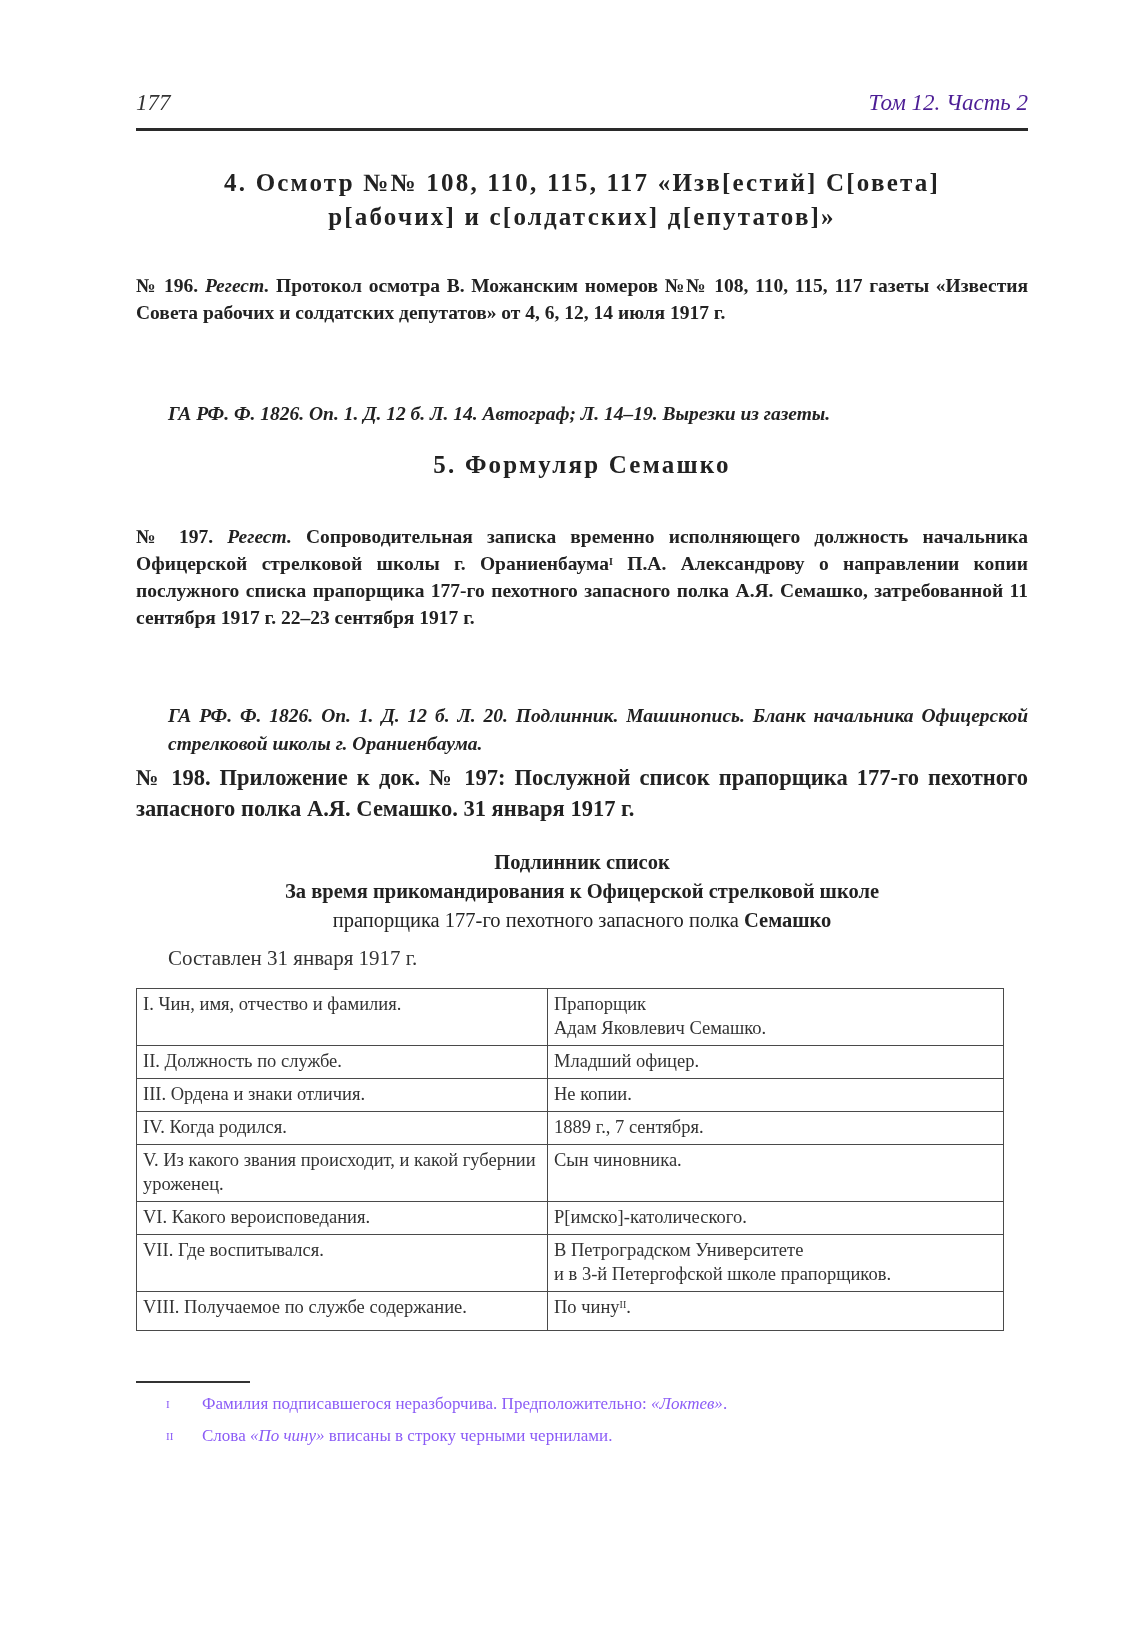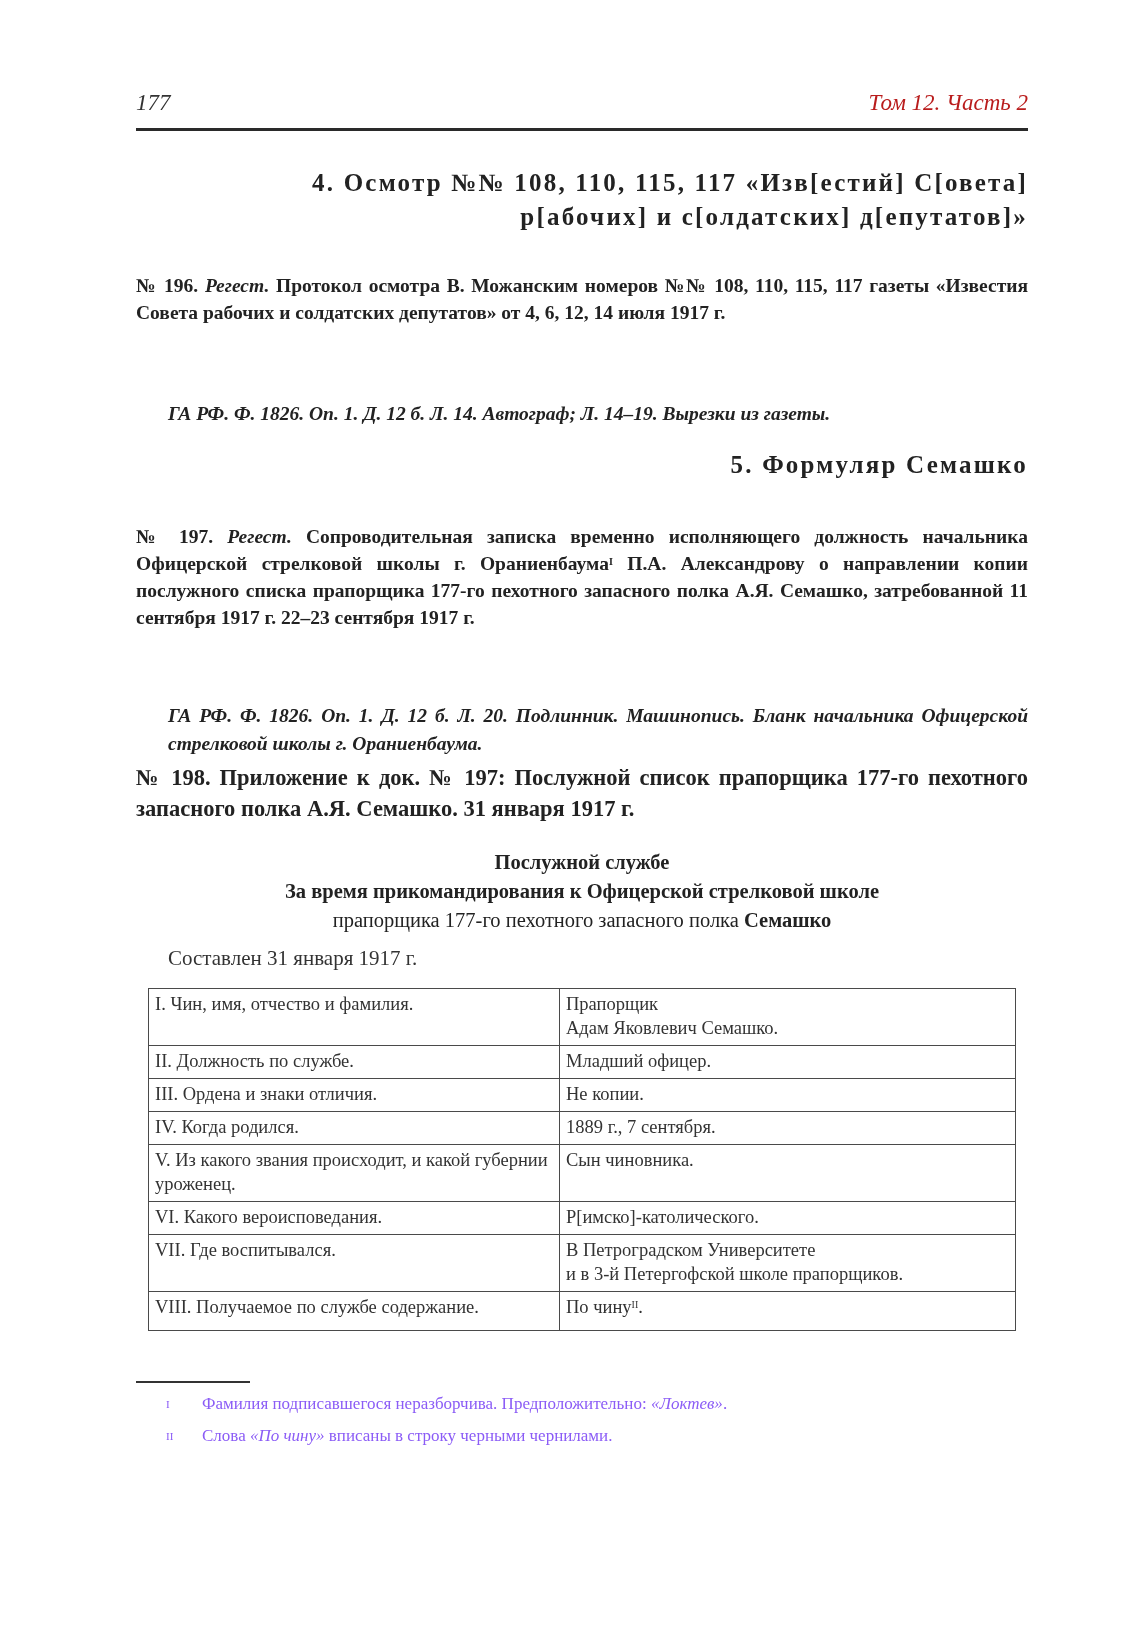--- a/index.html
+++ b/index.html
@@ -2,42 +2,42 @@
 <html><head>
 <meta charset="utf-8">
 <style>
   html, body { margin:0; padding:0; background:#ffffff; }
   body { width:1146px; height:1631px; position:relative; overflow:hidden;
          font-family:"Liberation Serif","DejaVu Serif",serif; color:#1e1e1e; }
   .page { position:absolute; left:136px; top:0; width:892px; }
 
   .running-head { position:absolute; top:90px; left:0; width:892px; height:40px; }
   .page-num { position:absolute; left:0; top:0; font-style:italic; font-size:23px; color:#333; }
-  .vol { position:absolute; right:0; top:0; font-style:italic; font-size:23px; color:#b91c1c; }
+  .vol { position:absolute; right:0; top:0; font-style:italic; font-size:23px; color:#4c1d95; }
   .head-rule { position:absolute; top:128px; left:0; width:892px; height:3px; background:#2a2a2a; }
 
-  .sec-title { position:absolute; left:0; width:892px; text-align:right; font-weight:bold;
+  .sec-title { position:absolute; left:0; width:892px; text-align:center; font-weight:bold;
                font-size:25px; letter-spacing:2.2px; line-height:34px; color:#222; }
 
   .bold-para { position:absolute; left:0; width:892px; font-weight:bold; font-size:19.5px;
                line-height:27px; text-align:justify; color:#222; }
   .bold-para i { }
   .arch { position:absolute; left:0; width:892px; font-weight:bold; font-style:italic;
           font-size:19.5px; line-height:28px; text-align:justify; color:#222;margin-top:40px; }
   .arch .indent { padding-left:32px; }
 
   .doc-title { position:absolute; left:0; width:892px; font-weight:bold; font-size:22.5px;
                line-height:31px; text-align:justify; text-align-last:left; color:#222; }
 
   .list-heading { position:absolute; left:0; width:892px; text-align:center; font-size:20.5px;
                   line-height:29px; color:#222; }
   .list-heading .b { font-weight:bold; }
   .compiled { position:absolute; left:32px; top:946px; font-size:21px; color:#333; }
 
-  table.svc { position:absolute; left:12px; top:988px; width:868px; border-collapse:collapse;
+  table.svc { position:absolute; left:0; top:988px; width:868px; border-collapse:collapse;
               font-size:18.5px; color:#333; }
   table.svc td { border:1.5px solid #4a4a4a; vertical-align:top; padding:3px 6px 5px 6px;
                  line-height:24px; }
   table.svc td.c1 { width:398px; }
   sup { font-size:10px; vertical-align:top; position:relative; top:-2px; }
 
   .fn-rule { position:absolute; left:0; top:1381px; width:114px; height:1.5px; background:#333; }
   .fn { position:absolute; left:0; width:892px; font-size:17px; color:#8b5cf6; line-height:24px; }
   .fn .mark { display:inline-block; width:66px; text-align:left; padding-left:30px; box-sizing:border-box; font-size:11px; vertical-align:top; }
   .fn i { font-style:italic; }
@@ -74,21 +74,21 @@
     <i>Регест.</i>
     <span>Сопроводительная записка временно исполняющего должность начальника Офицерской стрелковой школы г. Ораниенбаума</span><sup>I</sup><span> П.А. Александрову о направлении копии послужного списка прапорщика 177-го пехотного запасного полка А.Я. Семашко, затребованной 11 сентября 1917 г. 22–23 сентября 1917 г.</span>
   </div>
   <div class="arch" style="top:662px;">
     <div class="indent">ГА РФ. Ф. 1826. Оп. 1. Д. 12 б. Л. 20. Подлинник. Машинопись. Бланк начальника Офицерской стрелковой школы г. Ораниенбаума.</div>
   </div>
 
   <div class="doc-title" style="top:762px;">№ 198. Приложение к док. № 197: Послужной список прапорщика 177-го пехотного запасного полка А.Я. Семашко. 31 января 1917 г.</div>
 
   <div class="list-heading" style="top:848px;">
-    <div class="b">Послужной службе</div>
+    <div class="b">Подлинник список</div>
     <div class="b">За время прикомандирования к Офицерской стрелковой школе</div>
     <div><span>прапорщика 177-го пехотного запасного полка </span><span class="b">Семашко</span></div>
   </div>
   <div class="compiled">Составлен 31 января 1917 г.</div>
 
   <table class="svc">
     <tbody>
         <tr>
       <td class="c1">I. Чин, имя, отчество и фамилия.</td>
       <td>

